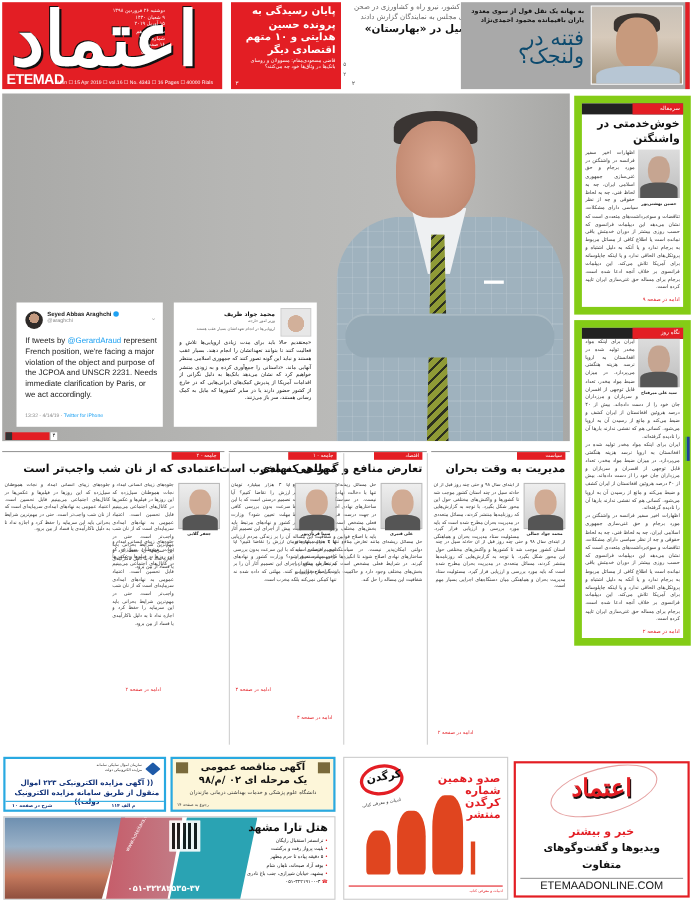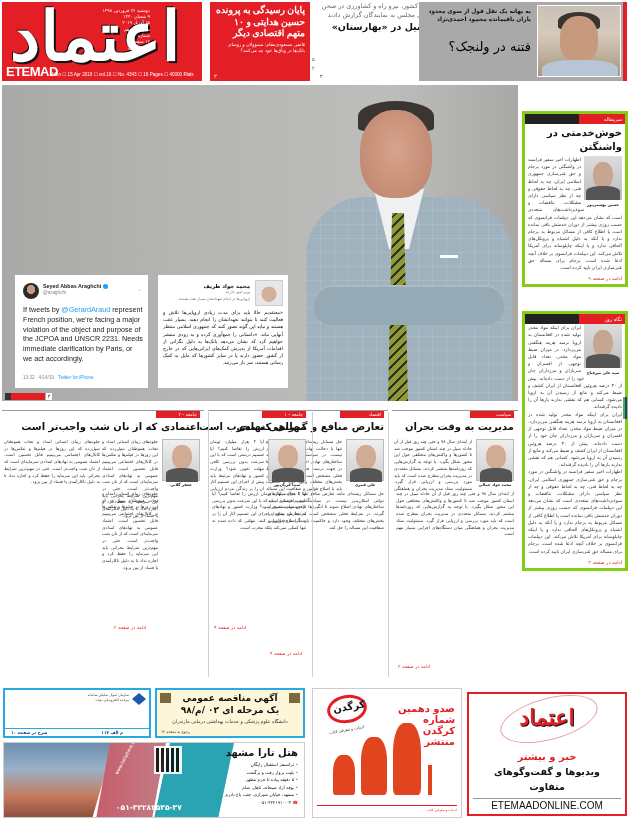--- a/index.html
+++ b/index.html
@@ -10,40 +10,40 @@
 
   
   .logo-block { left: 2px; top: 2px; width: 200px; height: 79px; background: #e31e24; overflow: hidden; }
   .logo-glyph { position: absolute; left: 8px; top: -6px; font-family: "DejaVu Serif", serif; font-weight: bold; font-size: 68px; color: #fff; letter-spacing: -4px;
     text-shadow: 2px 2px 0 #111, -1px -1px 0 #111; direction: rtl; }
   .logo-meta { position: absolute; left: 92px; top: 6px; font-size: 4.5px; line-height: 6.2px; color: #fff; direction: rtl; text-align: right; width: 56px; }
   .logo-latin { position: absolute; left: 4px; bottom: 2px; font-family: "Liberation Sans", sans-serif; font-weight: bold; color: #fff; font-size: 13px; letter-spacing: -0.5px; }
   .logo-issue { position: absolute; left: 50px; bottom: 4px; font-family: "Liberation Sans", sans-serif; color: #fff; font-size: 4.6px; white-space: nowrap; }
 
   .red-headline { left: 210px; top: 2px; width: 100px; height: 79px; background: #e31e24; color: #fff; padding: 3px 5px; }
-  .red-headline .h { font-weight: bold; font-size: 9.3px; line-height: 11.5px; font-family: Liberation Serif, serif; }
+  .red-headline .h { font-weight: bold; font-size: 9.3px; line-height: 11.5px; }
   .red-headline .s { font-size: 4.6px; line-height: 6px; margin-top: 2px; }
   .red-headline .pg { position: absolute; left: 4px; bottom: 2px; font-size: 5px; }
 
   .side-dots { left: 312px; top: 55px; font-size: 5px; color:#555; line-height: 9px; }
 
   .mid-headline { left: 320px; top: 2px; width: 118px; height: 79px; text-align: center; }
   .mid-headline .s { font-size: 6.4px; line-height: 8.6px; color: #666; direction: rtl; }
   .mid-headline .h { font-weight: bold; font-size: 9.5px; margin-top: 2px; direction: rtl; color:#111; }
   .mid-headline .pg { position: absolute; left: 0; bottom: 2px; font-size: 5px; }
 
   .grey-teaser { left: 419px; top: 2px; width: 208px; height: 79px; background: #a9a9a9; }
   .grey-teaser .stripe { position: absolute; right: 0; top: 0; width: 4px; height: 79px; background: #e31e24; }
   .grey-teaser .photo { position: absolute; right: 6px; top: 3px; width: 84px; height: 72px; background: linear-gradient(180deg,#c9c1b7 0%,#d7cabb 40%,#a6967f 100%); border: 1px solid #fff; overflow:hidden; }
   .grey-teaser .photo .face { position:absolute; left: 22px; top: 10px; width: 38px; height: 46px; background:#c79a7d; border-radius: 45% 45% 40% 40%; }
   .grey-teaser .photo .hair { position:absolute; left: 20px; top: 6px; width: 42px; height: 18px; background:#3a3430; border-radius: 50% 50% 20% 20%; }
   .grey-teaser .photo .suit { position:absolute; left: 4px; top: 54px; width: 76px; height: 22px; background:#b7c6d4; border-radius: 40% 40% 0 0; }
   .grey-teaser .txt { position: absolute; right: 96px; top: 6px; width: 108px; direction: rtl; text-align: right; }
   .grey-teaser .txt .s { font-size: 5.8px; line-height: 7.6px; color: #111; font-weight: bold; }
-  .grey-teaser .txt .h { font-size: 13px; line-height: 16px; color: #000000; margin-top: 16px; }
+  .grey-teaser .txt .h { font-size: 19px; line-height: 16px; color: #0c4a6e; margin-top: 4px; }
 
   
   .hero { left: 2px; top: 85px; width: 516px; height: 316px; background: linear-gradient(90deg,#a9a9a7 0%,#b6b6b4 40%,#bdbdbb 75%,#a8a8a6 100%); overflow: hidden; }
   .hero .kicker { position:absolute; left: 15px; top: 52px; width: 280px; font-weight:bold; font-size: 13px; color: #222; direction: rtl; text-align: right; }
   .hero .title { position:absolute; left: 10px; top: 78px; width: 290px; font-weight:bold; font-size: 34px; line-height: 40px; color: #111; direction: rtl; text-align: right; letter-spacing: -1px; }
   .hero .deck { position:absolute; left: 12px; top: 130px; width: 288px; font-weight:bold; font-size: 13.5px; line-height: 19px; color: #1d1d1d; direction: rtl; text-align: justify; }
 
   .man { position:absolute; left: 298px; top: 0; width: 218px; height: 316px; }
   .man .head { position:absolute; left: 60px; top: 25px; width: 72px; height: 88px; background: radial-gradient(ellipse at 50% 45%,#d8a38c 0%,#c48c74 70%,#b07a63 100%); border-radius: 46% 46% 42% 42%; }
   .man .hair { position:absolute; left: 58px; top: 16px; width: 76px; height: 30px; background:#3a3533; border-radius: 50% 50% 10% 10%; }
@@ -73,21 +73,21 @@
   .zarif .rl { position:absolute; right: 38px; top: 15px; font-size: 3.6px; color:#666; }
   .zarif .rl2 { position:absolute; right: 38px; top: 20px; font-size: 3.6px; color:#666; width: 86px; }
   .zarif .bd { position:absolute; right: 5px; top: 34px; width: 120px; font-size: 4.8px; line-height: 7.2px; color:#111; text-align: justify; }
 
   .hero-tag { position:absolute; left: 3px; top: 308px; width: 40px; height: 7px; background:#e31e24; }
   .hero-tag-icon { position:absolute; left: 3px; top: 308px; width: 6px; height: 7px; background:#333; }
   .hero-tag-num { position:absolute; left: 44px; top: 308px; width: 6px; height: 7px; background:#fff; font-size: 5px; text-align:center; line-height:7px; }
 
   
   .sidebar { left: 522px; top: 87px; width: 106px; }
-  .sbox { border: 3px solid #84cc16; margin-bottom: 5px; margin-top: 24px; }
+  .sbox { border: 7px solid #84cc16; margin-bottom: 5px; }
   .sbar { height: 10px; background: #222; position: relative; }
   .sbar .tag { position:absolute; right:0; top:0; height: 10px; width: 46px; background: #e31e24; color:#fff; font-size: 5px; line-height: 10px; text-align: right; padding-right: 3px; direction: rtl; }
   .stitle { font-weight:bold; font-size: 10px; line-height: 14px; padding: 2px 3px; direction: rtl; text-align: right; color:#111; }
   .sbody { position: relative; padding: 0 3px 3px; }
   .sphoto { float: right; width: 38px; height: 44px; margin: 0 0 2px 3px; background: linear-gradient(180deg,#dcdcdc 0%,#bdbdbd 100%); position: relative; }
   .sphoto .f { position:absolute; left: 9px; top: 6px; width: 20px; height: 26px; background:#c6a591; border-radius: 45%; }
   .sphoto .b { position:absolute; left: 2px; top: 30px; width: 34px; height: 14px; background:#555; border-radius: 40% 40% 0 0; }
   .scap { clear: right; float: right; width: 38px; font-size: 3.8px; font-weight: bold; text-align: center; direction: rtl; margin-bottom: 2px; }
   .stext { font-size: 4.6px; line-height: 7.2px; color: #333; direction: rtl; text-align: justify; }
   .scont { font-size: 4.8px; color:#e31e24; direction: rtl; text-align: right; padding: 2px 3px 3px; }
@@ -330,20 +330,21 @@
     <div class="cont" style="left:6px;top:214px;">ادامه در صفحه ۴</div>
   </div>
 </div>
 <div class="vsep" style="left:208px;"></div>
 <div class="vsep" style="left:312px;"></div>
 <div class="vsep" style="left:388px;"></div>
 
 <div class="abs ad1">
   <div class="logo"></div>
   <div class="org">سازمان اموال تملیکی سامانه مزایده الکترونیکی دولت</div>
+  <div class="h">(( آگهی مزایده الکترونیکی ۲۲۳ اموال منقول از طریق سامانه مزایده الکترونیک دولت))</div>
   <div class="foot">
     <span class="a">م الف ۱۱۴</span>
     <span class="b">شرح در صفحه ۱۰</span>
   </div>
 </div>
 
 <div class="abs ad2">
   <div class="lg1"></div>
   <div class="lg2"></div>
   <div class="h1">آگهی مناقصه عمومی</div>

